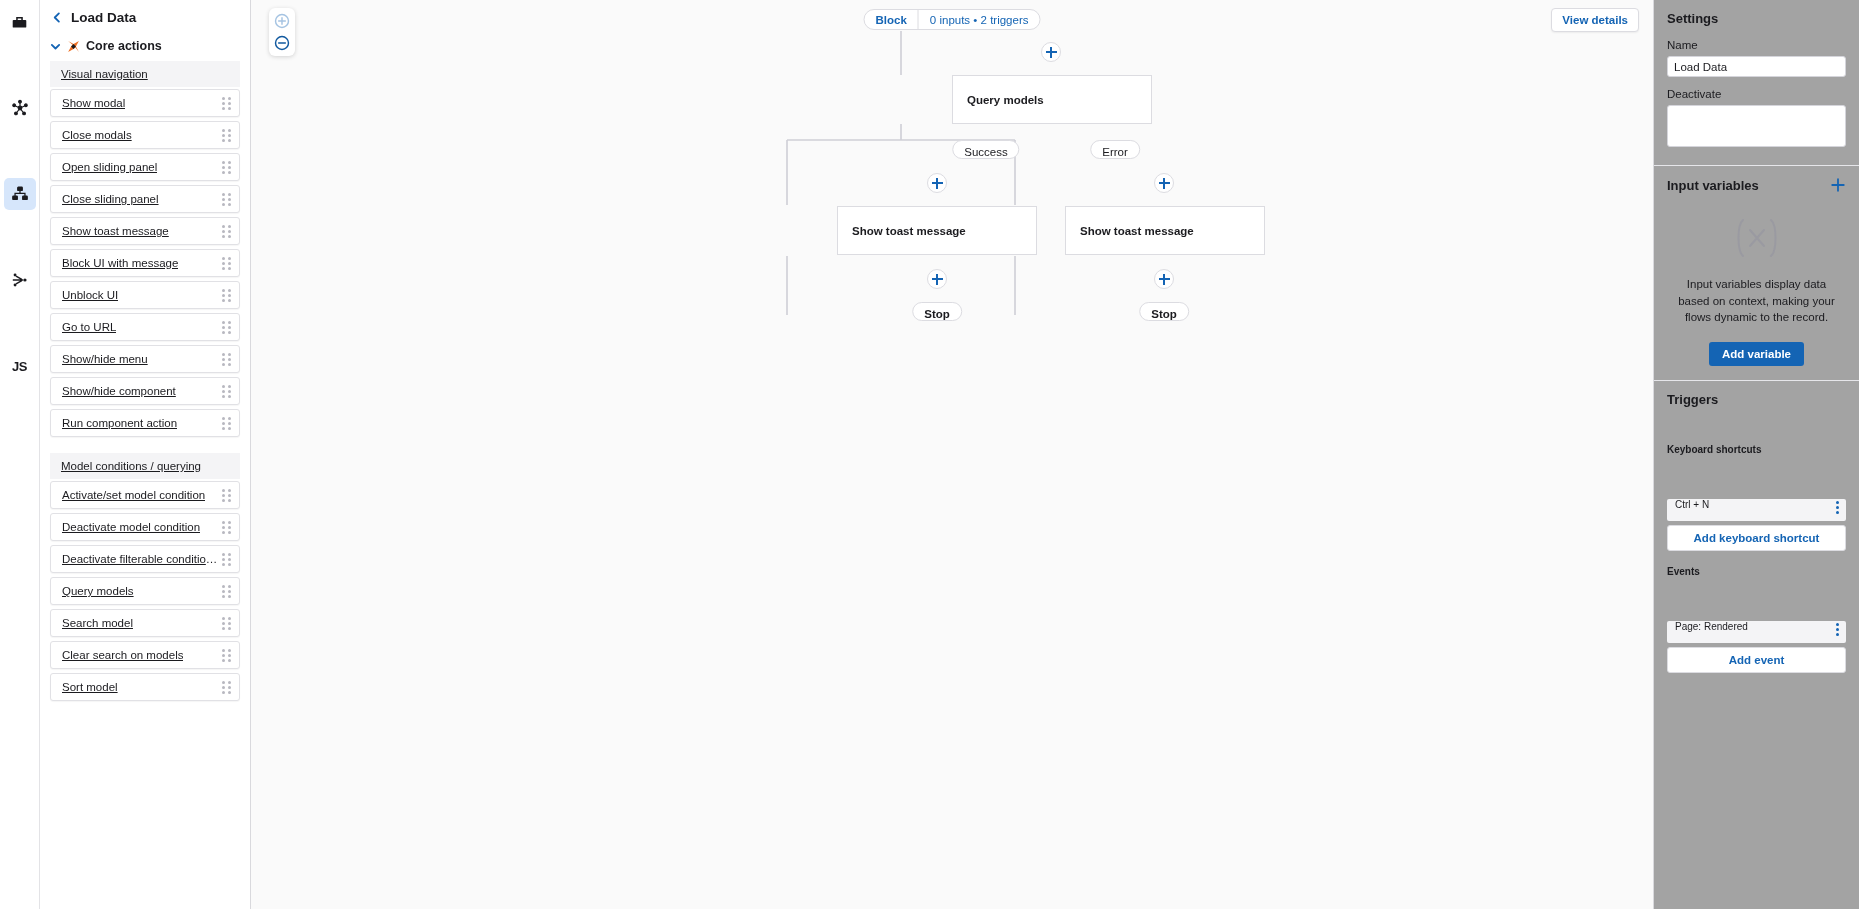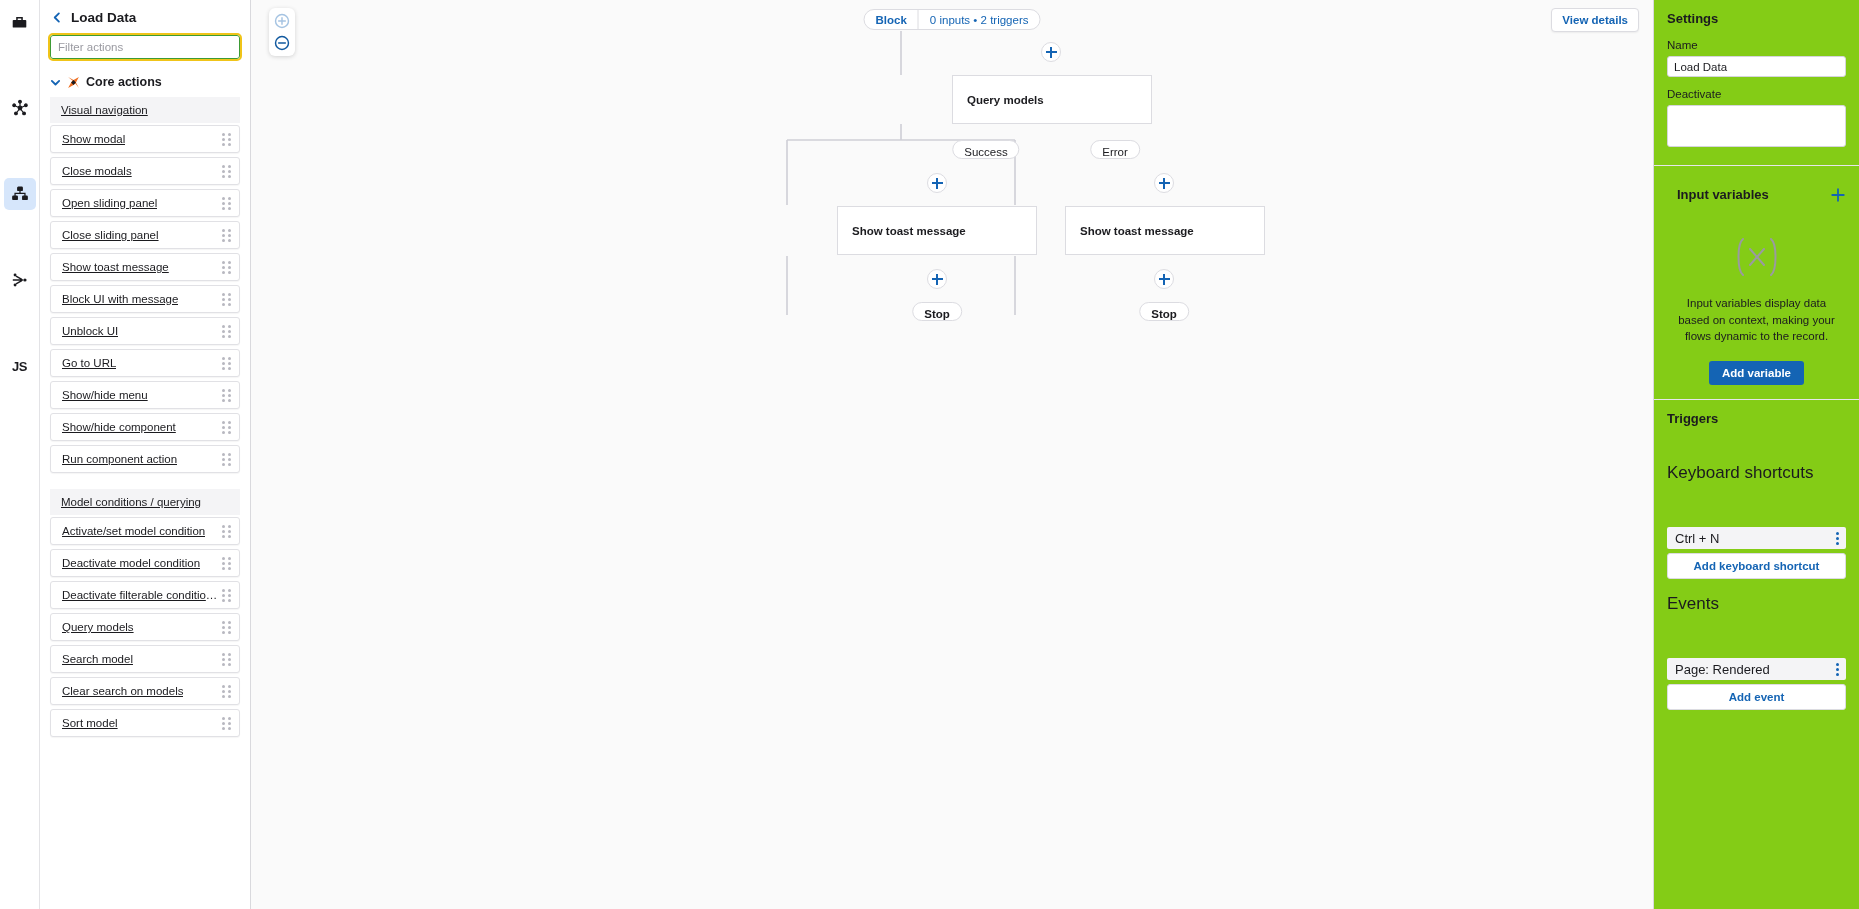--- a/index.html
+++ b/index.html
@@ -165,21 +165,21 @@
     transform: translate(-50%, -50%);
     cursor: pointer;
   }
   .plus::before, .plus::after { content: ""; position: absolute; background: #1464b4; }
   .plus::before { width: 11px; height: 2px; }
   .plus::after  { width: 2px; height: 11px; }
 
   
   .settings {
     width: 205px; flex: 0 0 205px; height: 100%;
-    background: #84cc16; overflow: hidden;
+    background: #a3a3a3; overflow: hidden;
   }
   .sec { padding: 11px 13px 14px 13px; }
   .sec-divider { border-bottom: 1px solid #e6e6ea; }
   .sec-title { font-size: 13px; font-weight: 700; margin-bottom: 13px; }
   .sec-title-row {
     display: flex; align-items: center; justify-content: space-between;
     margin-bottom: 13px;
   }
   .field-label { font-size: 11.5px; margin-bottom: 5px; color: #1b1b1f; }
   .text-input {
@@ -204,26 +204,26 @@
   .empty-text {
     font-size: 11.5px; line-height: 1.45; color: #1b1b1f;
     margin-bottom: 16px; padding: 0 4px;
   }
   .btn-primary {
     background: #1464b4; color: #fff; border: none; border-radius: 3px;
     font-size: 11.5px; font-weight: 700; padding: 6px 13px; cursor: pointer;
     font-family: "Liberation Sans", sans-serif;
   }
 
-  .sub-label { font-size: 17px; font-weight: 400; margin-bottom: 6px; }
+  .sub-label { font-size: 10px; font-weight: 700; margin-bottom: 6px; }
   .trigger-row {
     background: #f4f4f6; border-radius: 2px;
-    height: 22px; display: flex; align-items: center;
+    height: 22px; display: flex; align-items: flex-start;
     justify-content: space-between; padding: 0 5px 0 8px;
-    font-size: 13px; margin-bottom: 4px; margin-top: 44px;
+    font-size: 10px; margin-bottom: 4px; margin-top: 44px;
   }
   .kebab { display: grid; gap: 2px; cursor: pointer; padding: 2px; }
   .kebab i { width: 3px; height: 3px; border-radius: 50%; background: #1464b4; display: block; }
   .btn-ghost {
     width: 100%; background: #fff; border: 1px solid #dcdce1; border-radius: 3px;
     color: #1464b4; font-size: 11.5px; font-weight: 700;
     padding: 6px 0; cursor: pointer; text-align: center;
     font-family: "Liberation Sans", sans-serif;
   }
   .gap-14 { height: 15px; }
@@ -276,23 +276,20 @@
   <div class="actions-panel">
     <div class="panel-head">
       <span class="back-chevron">
         <svg width="11" height="11" viewBox="0 0 12 12" fill="none" stroke="#1464b4" stroke-width="2" stroke-linecap="round" stroke-linejoin="round">
           <path d="M7.5 1.5 3 6l4.5 4.5"></path>
         </svg>
       </span>
       <span class="panel-title">Load Data</span>
     </div>
 
-    <div class="filter-wrap">
-      <input class="filter-input" type="text" placeholder="Filter actions" value="" style="">
-    </div>
 
     <div class="group-head">
       <span class="group-caret">
         <svg width="11" height="11" viewBox="0 0 12 12" fill="none" stroke="#1464b4" stroke-width="2" stroke-linecap="round" stroke-linejoin="round">
           <path d="M2 4.2 6 8.2l4-4"></path>
         </svg>
       </span>
       <span class="group-icon">
         <svg width="13" height="13" viewBox="0 0 14 14">
           <path d="M1.2 1.2 6 5.2 4.4 7 1.2 12.8l5.8-3.2L9 8l3.8 4.8-3.2-5.8L12.8 1.2 7 4.4Z" fill="#ee6f22"></path>
@@ -593,21 +590,21 @@
       <div class="sec-title">Settings</div>
       <div class="field-label">Name</div>
       <input class="text-input" type="text" value="Load Data" style="">
       <div class="gap-10"></div>
       <div class="field-label">Deactivate</div>
       <textarea class="textarea" style=""></textarea>
     </div>
 
     <div class="sec sec-divider">
       <div class="sec-title-row">
-        <span class="sec-title" style="margin:10px">Input variables</span>
+        <span class="sec-title" style="margin:0">Input variables</span>
         <span class="add-plus">
           <svg width="16" height="16" viewBox="0 0 18 18" stroke="#1464b4" stroke-width="2" stroke-linecap="round">
             <path d="M9 2.5v13M2.5 9h13"></path>
           </svg>
         </span>
       </div>
       <div class="empty-state">
         <div class="empty-icon">
           <svg width="56" height="44" viewBox="0 0 56 44" fill="none" stroke="#9a9aa1" stroke-width="2" stroke-linecap="round">
             <path d="M14 4c-6 5-6 31 0 36"></path>

